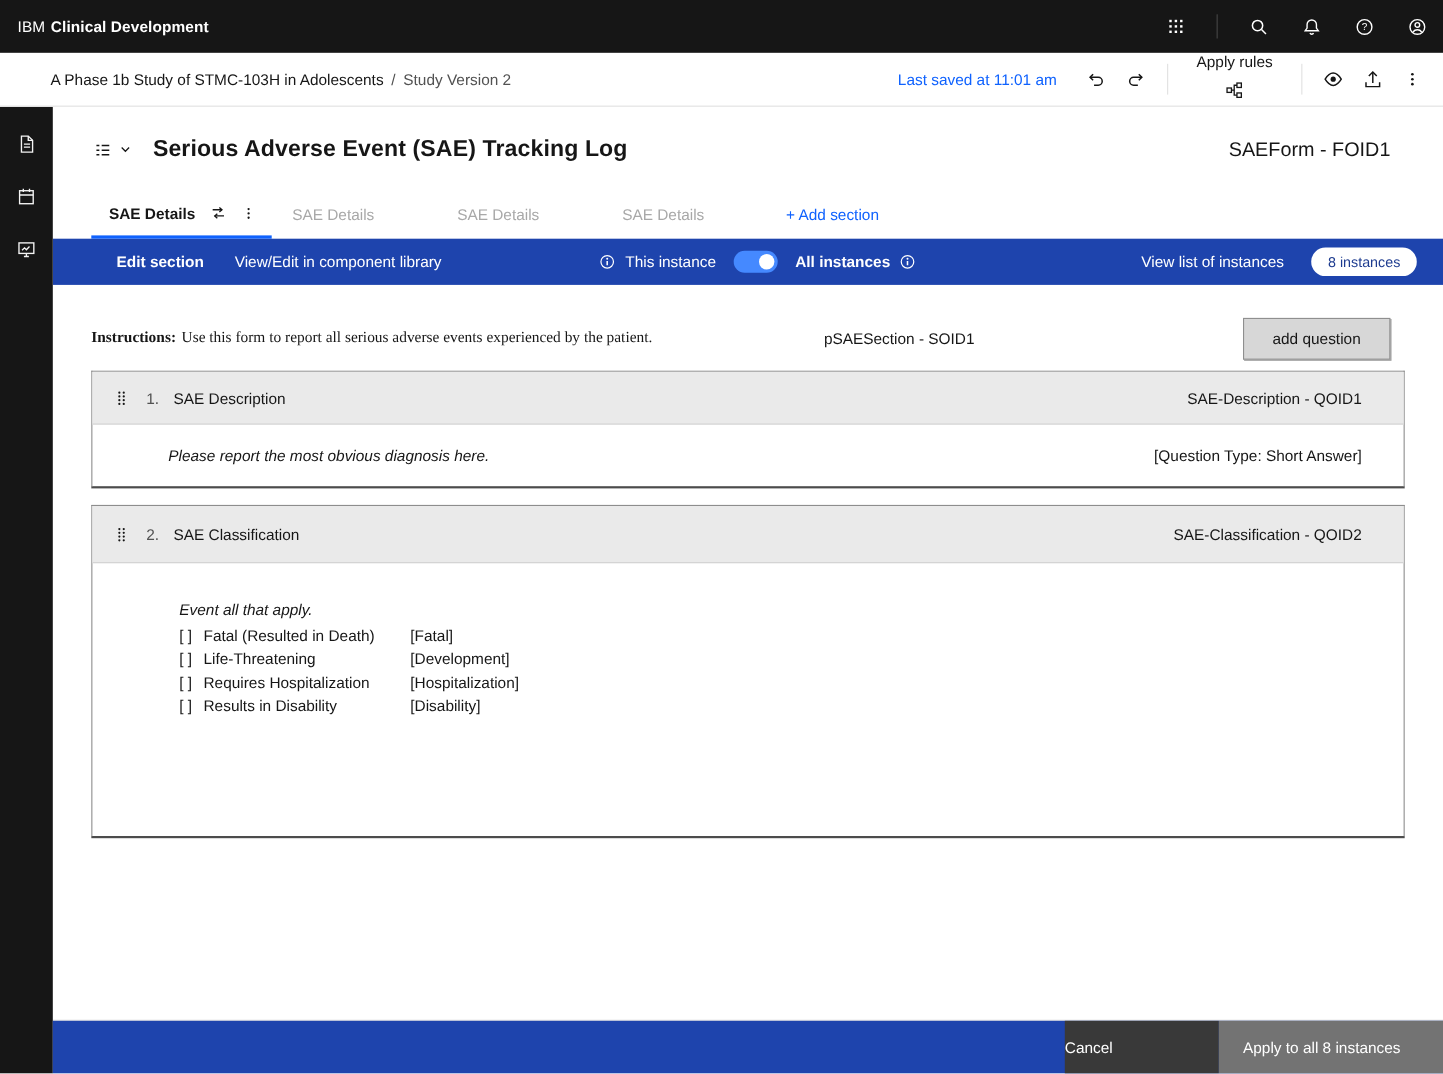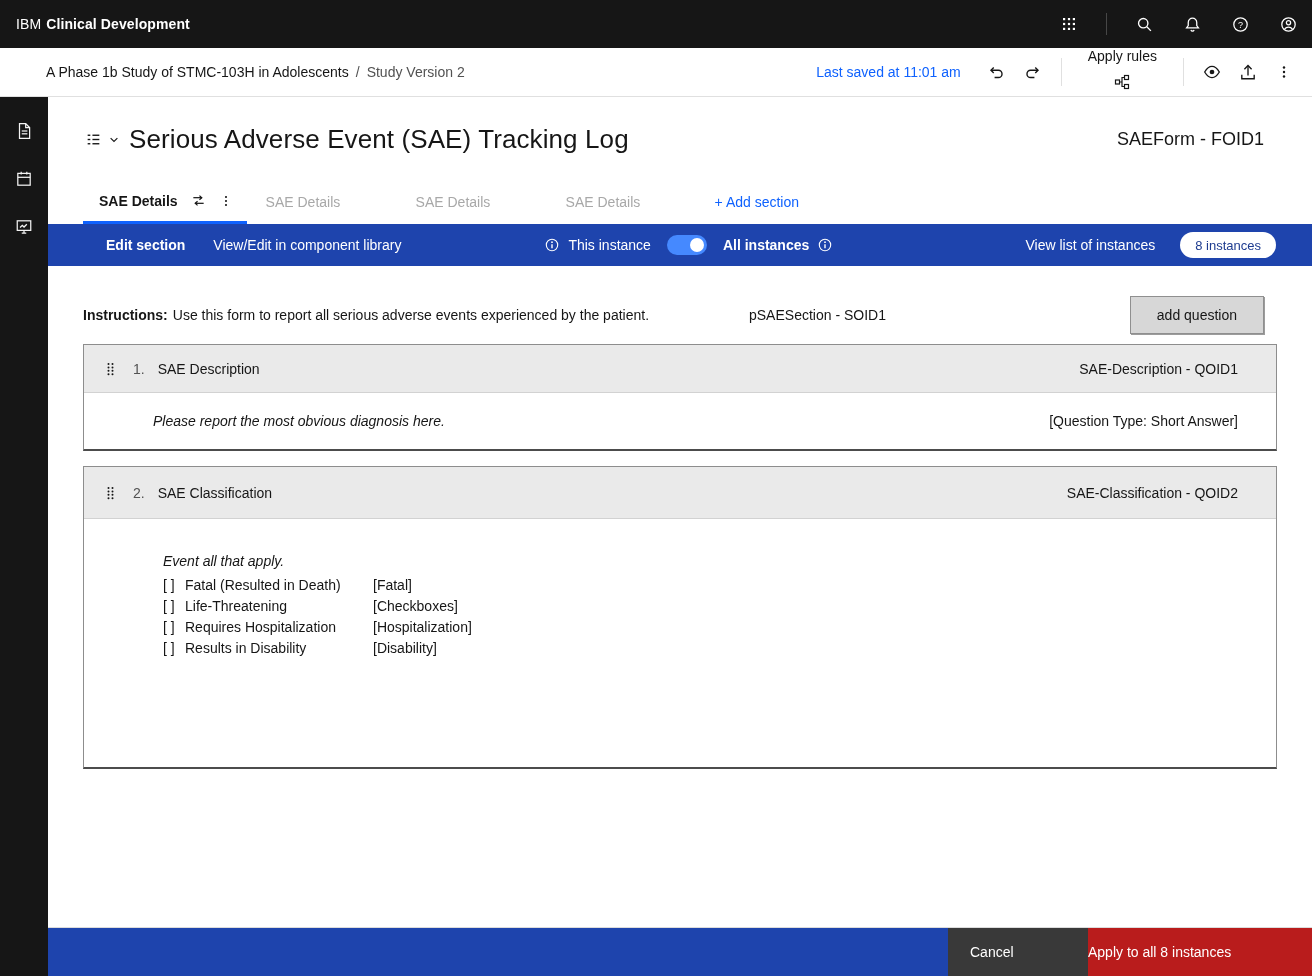--- a/index.html
+++ b/index.html
@@ -37,47 +37,47 @@
   .sidebar { position:absolute; top:97px; left:0; bottom:0; width:48px; background:#161616;
              display:flex; flex-direction:column; align-items:center; padding-top:10px; z-index:20; }
   .side-btn { width:48px; height:48px; display:flex; align-items:center; justify-content:center; }
 
   
   .main { position:absolute; top:97px; left:48px; right:0; bottom:48px; background:#fff;
           overflow:hidden; border-bottom:1px solid #dcdcdc; }
 
   .title-row { display:flex; align-items:center; padding:27px 48px 0 37px; }
   .outline-ctl { display:flex; align-items:center; gap:6px; }
-  .page-title { font-size:26px; font-weight:400; margin-left:9px; letter-spacing:.1px; }
+  .page-title { font-size:21px; font-weight:700; margin-left:19px; letter-spacing:.1px; }
   .form-id { margin-left:auto; font-size:18px; color:#161616; }
 
   .tabs-row { display:flex; align-items:stretch; height:44px; margin-top:25px; padding-left:35px; }
   .tab { display:flex; align-items:center; }
   .tab-active { gap:13px; padding:0 14px 0 16px; border-bottom:3px solid #0f62fe; font-weight:600; }
   .tab-inactive { width:150px; padding-left:19px; color:#a8a8a8; }
   .add-section { margin-left:6px; padding:0 12px; color:#0f62fe; display:flex; align-items:center; }
 
   
   .edit-banner { height:42px; background:#1e44ad; color:#fff; display:flex; align-items:center;
-                 padding:0 36px 0 58px; }
+                 padding:0 24px 0 58px; }
   .banner-edit { font-weight:700; }
   .banner-link { color:#fff; margin-left:28px; }
   .banner-center { display:flex; align-items:center; margin-left:143px; }
   .banner-center .lbl { margin-left:8px; }
   .toggle { width:40px; height:20px; border-radius:10px; background:#4589ff; position:relative; margin:0 16px; }
   .toggle .knob { position:absolute; top:3px; right:3px; width:14px; height:14px; border-radius:50%; background:#fff; }
   .all-instances { font-weight:700; margin-right:8px; }
   .banner-right { margin-left:auto; display:flex; align-items:center; }
   .view-list { color:#fff; }
   .instances-pill { margin-left:25px; background:#fff; color:#1d3b8f; border-radius:13px; height:26px;
                     display:flex; align-items:center; padding:0 15px; font-size:13px; font-weight:400; }
 
   
   .instructions-row { display:flex; align-items:center; margin:30px 48px 0 35px; }
-  .instr { width:666px; }
+  .instr { width:666px;font-family:Liberation Serif, serif; }
   .instr b { font-weight:700; margin-right:5px; }
   .section-id { white-space:nowrap; }
   .add-question { margin-left:auto; height:38px; padding:0 26px; background:#d7d7d7;
                   border:1px solid #8f8f8f; box-shadow:1px 1px 0 #9c9c9c; color:#161616; }
 
   .qcard { margin:10px 35px 0 35px; background:#fff; border:1px solid #8d8d8d; border-bottom:2px solid #4c4c4c; }
   .qcard2 { margin-top:15px; height:303px; }
   .qhead { height:48px; background:#eaeaea; display:flex; align-items:center; padding:0 38px 0 20px;
            border-bottom:1px solid #d2d2d2; }
   .qhead2 { height:52px; }
@@ -93,22 +93,22 @@
   .q2-left .qprompt { margin-bottom:6px; }
   .opt-row { display:grid; grid-template-columns:22px 188px auto; line-height:21px; }
   .q2-right { text-align:right; }
   .codelist { margin-bottom:8px; }
   .qtype2 { color:#525252; }
 
   
   .bottombar { position:absolute; left:48px; right:0; bottom:0; height:48px; background:#1e44ad;
                display:flex; justify-content:flex-end; z-index:30; }
   .btn-footer { height:48px; color:#fff; text-align:left; display:flex; align-items:center; }
-  .btn-cancel { width:140px; background:#393939; padding-left:22px; }
-  .btn-apply { width:224px; background:#b91c1c; padding-left:0; }
+  .btn-cancel { width:140px; background:#393939; }
+  .btn-apply { width:204px; background:#737373; padding-left:22px; }
 
   svg { display:block; }
 </style>
 </head>
 <body>
 
 <header class="topbar">
   <div class="brand">
     <span>IBM</span><strong>Clinical Development</strong>
   </div>
@@ -402,21 +402,21 @@
       <div class="q2-left">
         <div class="qprompt">Event all that apply.</div>
         <div class="opt-row">
           <span>[ ]</span>
           <span>Fatal (Resulted in Death)</span>
           <span>[Fatal]</span>
         </div>
         <div class="opt-row">
           <span>[ ]</span>
           <span>Life-Threatening</span>
-          <span>[Checkboxes]</span>
+          <span>[Development]</span>
         </div>
         <div class="opt-row">
           <span>[ ]</span>
           <span>Requires Hospitalization</span>
           <span>[Hospitalization]</span>
         </div>
         <div class="opt-row">
           <span>[ ]</span>
           <span>Results in Disability</span>
           <span>[Disability]</span>

